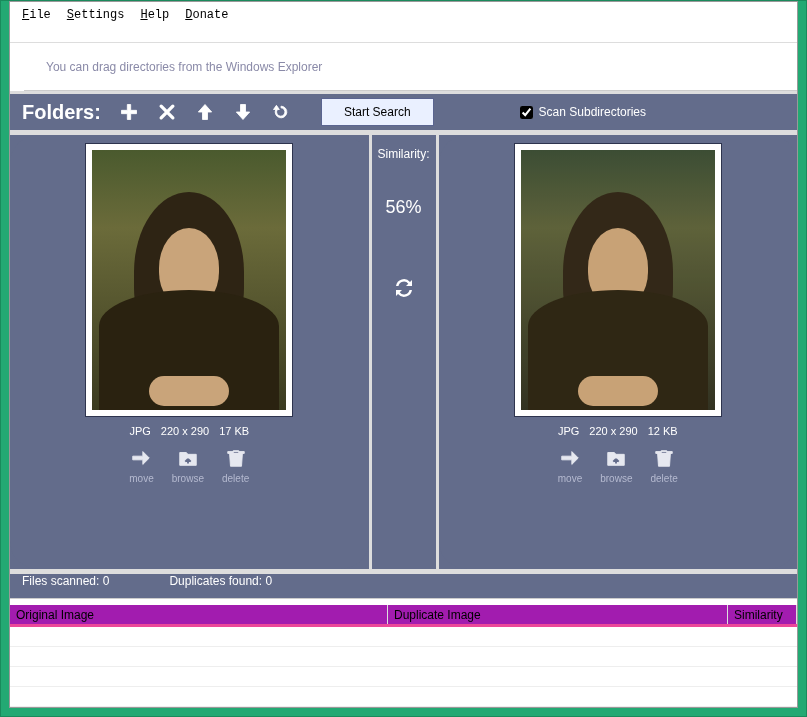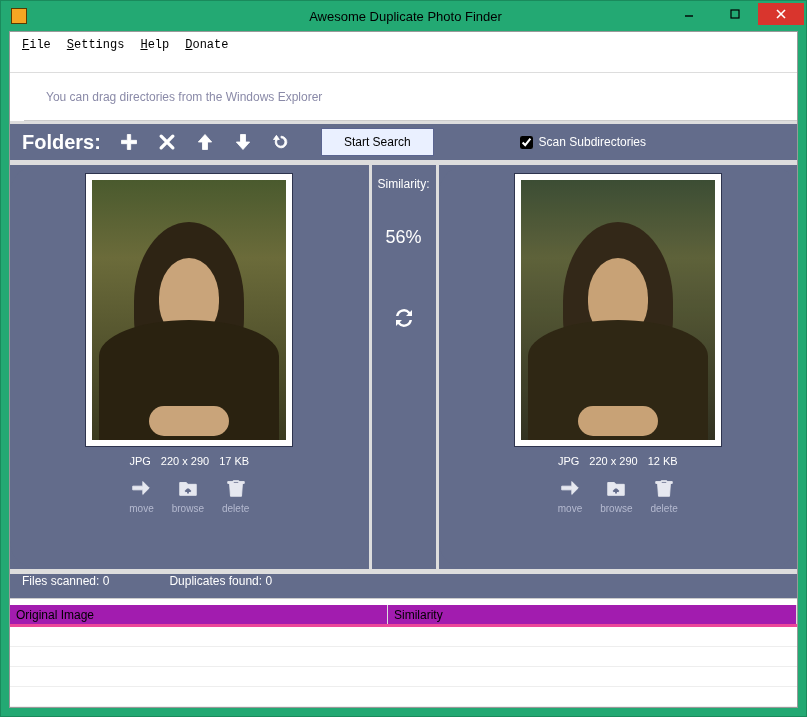--- a/index.html
+++ b/index.html
@@ -275,42 +275,20 @@
   .results-body .row {
     height: 20px;
     border-bottom: 1px solid #eee;
   }
 </style>
 </head>
 <body>
 
 <div class="window">
 
-  <div class="titlebar">
-    <span class="app-icon"></span>
-    <div class="title-text">Awesome Duplicate Photo Finder</div>
-    <div class="win-controls">
-      <div class="win-btn">
-        <svg viewBox="0 0 10 10" width="10" height="10">
-            <line x1="1" y1="7" x2="9" y2="7" stroke="#000" stroke-width="1.4"></line>
-          </svg>
-      </div>
-      <div class="win-btn">
-        <svg viewBox="0 0 10 10" width="10" height="10">
-            <rect x="1" y="1" width="8" height="8" fill="none" stroke="#000" stroke-width="1.2"></rect>
-          </svg>
-      </div>
-      <div class="win-btn close">
-        <svg viewBox="0 0 10 10" width="10" height="10">
-            <line x1="1" y1="1" x2="9" y2="9" stroke="#fff" stroke-width="1.6"></line>
-            <line x1="9" y1="1" x2="1" y2="9" stroke="#fff" stroke-width="1.6"></line>
-          </svg>
-      </div>
-    </div>
-  </div>
 
   <div class="inner">
 
     <div class="menubar">
       <span>File</span>
       <span>Settings</span>
       <span>Help</span>
       <span>Donate</span>
     </div>
 
@@ -448,20 +426,21 @@
         <span>0</span>
       </div>
       <div>
         <span>Duplicates found:</span>
         <span>0</span>
       </div>
     </div>
 
     <div class="results-head">
       <div class="col-orig">Original Image</div>
+      <div class="col-dup">Duplicate Image</div>
       <div class="col-sim">Similarity</div>
     </div>
     <div class="results-body">
       <div class="row"></div>
       <div class="row"></div>
       <div class="row"></div>
       <div class="row"></div>
     </div>
 
   </div>

